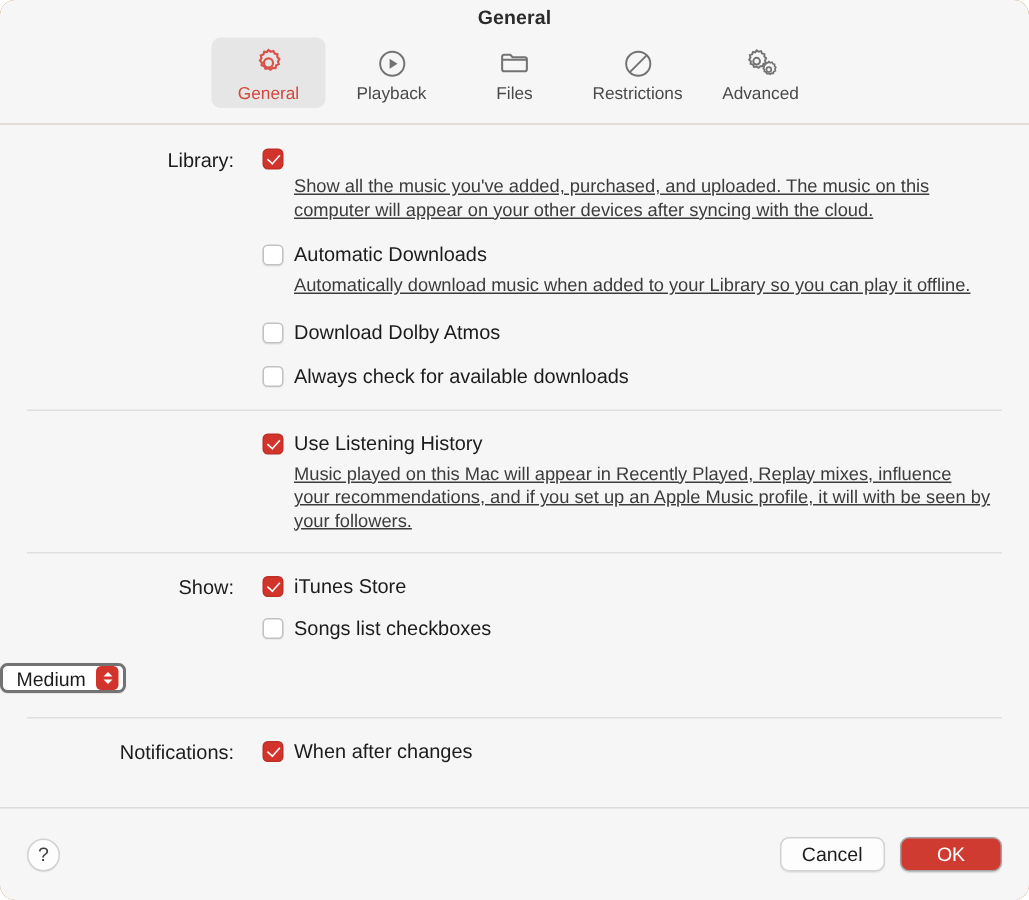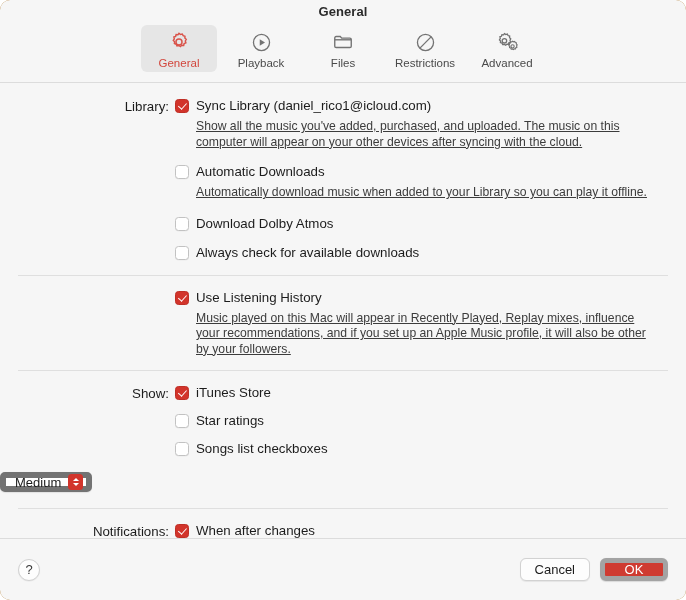--- a/index.html
+++ b/index.html
@@ -90,21 +90,21 @@
     box-sizing: border-box;
   }
 
   .row {
     display: flex;
     align-items: flex-start;
   }
   .row-label {
     width: 175px;
     text-align: right;
-    padding-right: 6px;
+    padding-right: 19px;
     font-size: 13.3px;
     color: #1c1c1c;
     box-sizing: border-box;
     flex: none;
     line-height: 18px;
     padding-top: 1px;
   }
   .row-body { flex: 1; }
 
   .check-line {
@@ -164,21 +164,21 @@
     background: #dfdfdf;
     margin: 13px 18px 13px 18px;
   }
 
   
   .popup {
     display: inline-flex;
     align-items: center;
     height: 20px;
     background: #ffffff;
-    border: 6px solid #737373;
+    border: 2px solid #737373;
     border-radius: 5px;
     padding: 0 3px 0 9px;
     box-shadow: 0 0.5px 1px rgba(0,0,0,0.08);
     box-sizing: border-box;
   }
   .popup-value {
     font-size: 13px;
     color: #1c1c1c;
     margin-right: 7px;
     white-space: nowrap;
@@ -251,21 +251,21 @@
     padding: 0 14px;
   }
   .btn.cancel {
     background: #fdfdfd;
     border: 1px solid #d2d2d2;
     color: #1c1c1c;
     box-shadow: 0 0.5px 1px rgba(0,0,0,0.07);
   }
   .btn.ok {
     background: #cf3b31;
-    border: 5px solid #a3a3a3;
+    border: 1px solid #a3a3a3;
     color: #ffffff;
     box-shadow: 0 0.5px 1px rgba(0,0,0,0.12);
   }
 </style>
 </head>
 <body>
 
 <div class="window">
 
   <div class="titlebar">
@@ -329,21 +329,20 @@
   </div>
 
   <div class="content">
 
     <div class="row">
       <div class="row-label">Library:</div>
       <div class="row-body">
 
         <div class="check-line">
           <span class="cbox on"></span>
-          <span class="check-label">Sync Library (daniel_rico1@icloud.com)</span>
         </div>
         <div class="desc">Show all the music you've added, purchased, and uploaded. The music on this computer will appear on your other devices after syncing with the cloud.</div>
 
         <div class="check-line" style="margin-top:13px">
           <span class="cbox off"></span>
           <span class="check-label">Automatic Downloads</span>
         </div>
         <div class="desc">Automatically download music when added to your Library so you can play it offline.</div>
 
         <div class="check-line" style="margin-top:14px">
@@ -361,39 +360,35 @@
 
     <div class="sep"></div>
 
     <div class="row">
       <div class="row-label"></div>
       <div class="row-body">
         <div class="check-line">
           <span class="cbox on"></span>
           <span class="check-label">Use Listening History</span>
         </div>
-        <div class="desc" style="max-width:465px">Music played on this Mac will appear in Recently Played, Replay mixes, influence your recommendations, and if you set up an Apple Music profile, it will also be other by your followers.</div>
+        <div class="desc" style="max-width:465px">Music played on this Mac will appear in Recently Played, Replay mixes, influence your recommendations, and if you set up an Apple Music profile, it will with be seen by your followers.</div>
       </div>
     </div>
 
     <div class="sep"></div>
 
     <div class="row">
       <div class="row-label">Show:</div>
       <div class="row-body">
 
         <div class="check-line">
           <span class="cbox on"></span>
           <span class="check-label">iTunes Store</span>
         </div>
 
-        <div class="check-line" style="margin-top:10px">
-          <span class="cbox off"></span>
-          <span class="check-label">Star ratings</span>
-        </div>
 
         <div class="check-line" style="margin-top:10px">
           <span class="cbox off"></span>
           <span class="check-label">Songs list checkboxes</span>
         </div>
 
       </div>
     </div>
 
     <div class="row" style="margin-top:14px; align-items:center">

